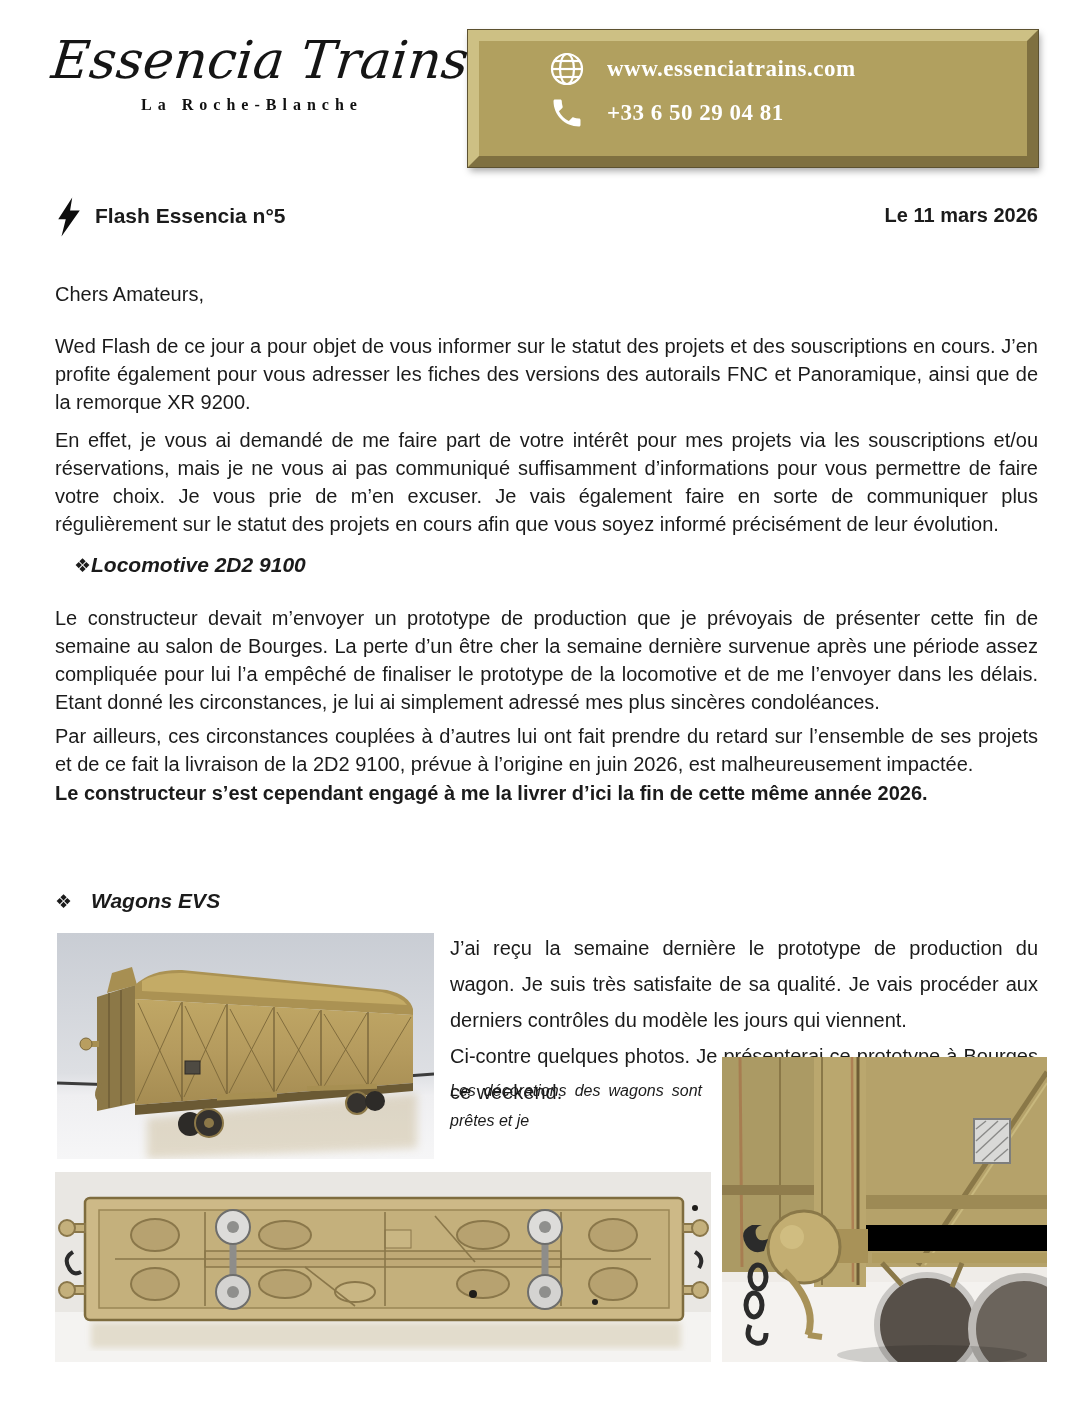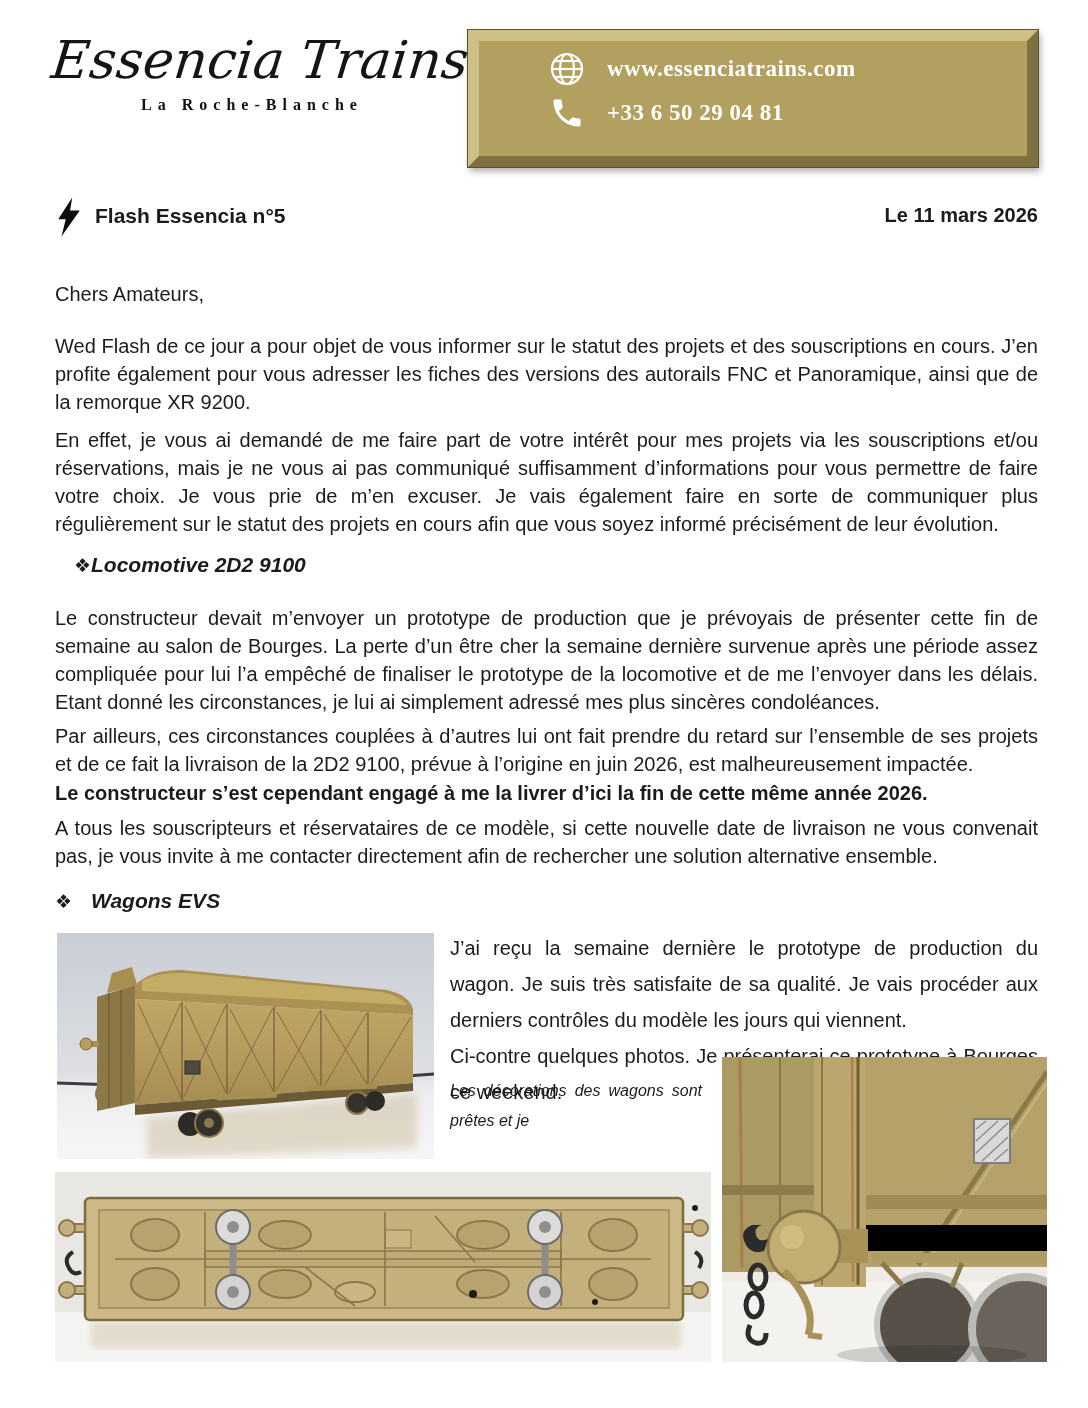--- a/index.html
+++ b/index.html
@@ -96,21 +96,20 @@
   <div class="btxt nojust" style="top:280px;">Chers Amateurs,</div>
   <div class="btxt" style="top:332px;">Wed Flash de ce jour a pour objet de vous informer sur le statut des projets et des souscriptions en cours. J’en profite également pour vous adresser les fiches des versions des autorails FNC et Panoramique, ainsi que de la remorque XR 9200.</div>
   <div class="btxt" style="top:426px;">En effet, je vous ai demandé de me faire part de votre intérêt pour mes projets via les souscriptions et/ou réservations, mais je ne vous ai pas communiqué suffisamment d’informations pour vous permettre de faire votre choix.  Je vous prie de m’en excuser.  Je vais également faire en sorte de communiquer plus régulièrement sur le statut des projets en cours afin que vous soyez informé précisément de leur évolution.</div>
 
   <div class="section-h" style="top:553px;text-align:right;">
     <span class="bullet">❖</span><span class="s-title">Locomotive 2D2 9100</span>
   </div>
   <div class="btxt" style="top:604px;">Le constructeur devait m’envoyer un prototype de production que je prévoyais de présenter cette fin de semaine au salon de Bourges.  La perte d’un être cher la semaine dernière survenue après une période assez compliquée pour lui l’a empêché de finaliser le prototype de la locomotive et de me l’envoyer dans les délais.  Etant donné les circonstances, je lui ai simplement adressé mes plus sincères condoléances.</div>
   <div class="btxt" style="top:722px;">Par ailleurs, ces circonstances couplées à d’autres lui ont fait prendre du retard sur l’ensemble de ses projets et de ce fait la livraison de la 2D2 9100, prévue à l’origine en juin 2026, est malheureusement impactée.</div>
   <div class="btxt nojust bold-line" style="top:779px;">Le constructeur s’est cependant engagé à me la livrer d’ici la fin de cette même année 2026.</div>
-  <div class="btxt" style="top:814px;">A tous les souscripteurs et réservataires de ce modèle, si cette nouvelle date de livraison ne vous convenait pas, je vous invite à me contacter directement afin de rechercher une solution alternative ensemble.</div>
 
   <div class="section-h" style="top:889px;">
     <span class="bullet">❖</span><span class="s-title">Wagons EVS</span>
   </div>
 
   <div class="photo" id="photo-side">
     <svg viewBox="0 0 377 226">
       <defs>
         <linearGradient id="bg1" x1="0" y1="0" x2="0" y2="1">
           <stop offset="0" stop-color="#c9cdd4"></stop>

